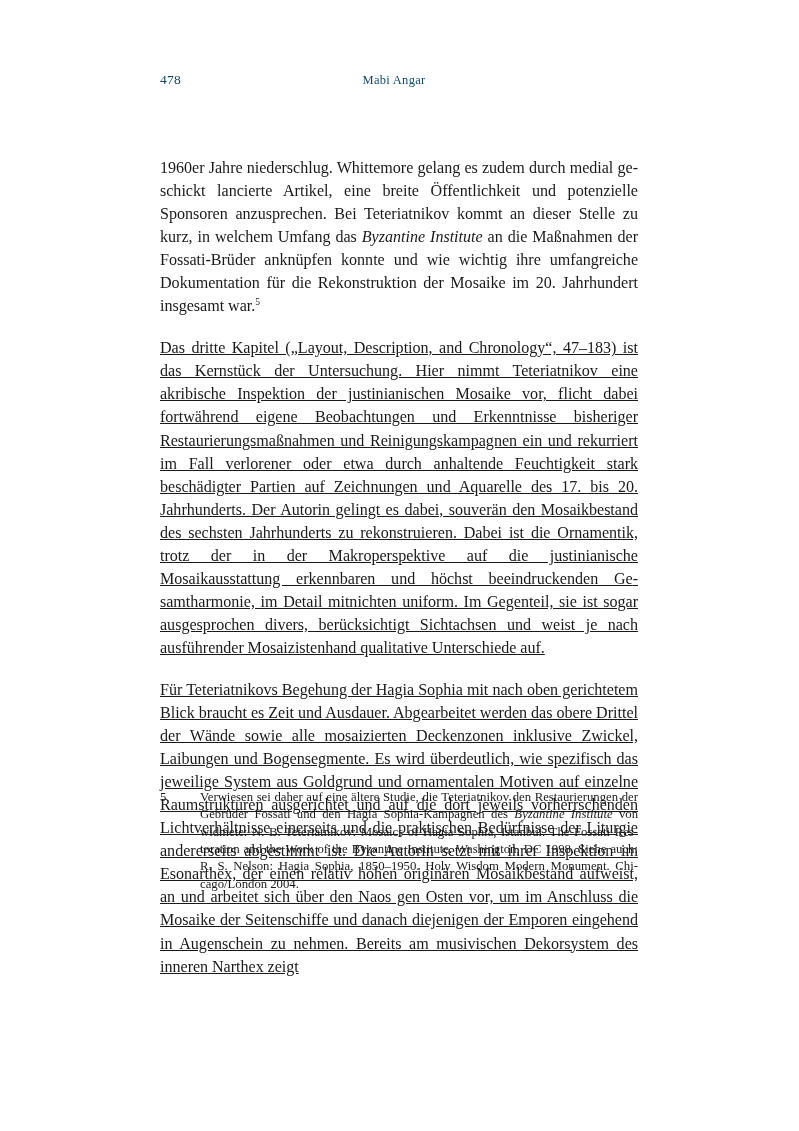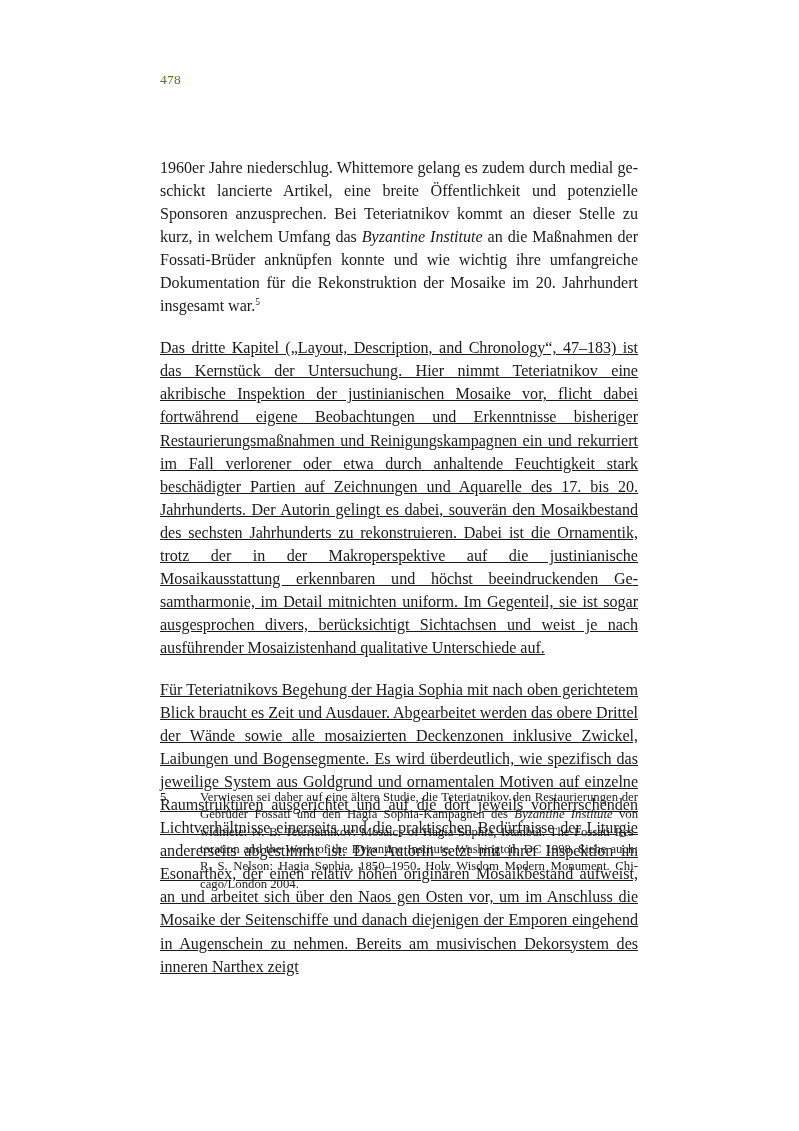--- a/index.html
+++ b/index.html
@@ -25,21 +25,21 @@
   }
 
   
   .running-head {
     position: absolute;
     top: 72px;
     left: 160px;
     width: 478px;
     height: 20px;
     font-size: 13.5px;
-    color: #4d7c0f;
+    color: #0c4a6e;
   }
 
   .folio {
     position: absolute;
     left: 0;
     top: 0;
     letter-spacing: 0.2px;
   }
 
   .head-title {
@@ -119,20 +119,21 @@
     display: block;
   }
 </style>
 </head>
 <body>
 
 <div class="page">
 
   <div class="running-head">
     <span class="folio">478</span>
+    <span class="head-title">Mabi Angar</span>
   </div>
 
   <div class="textblock">
     <p class="body-par">1960er Jahre niederschlug. Whittemore gelang es zudem durch medial ge­schickt lancierte Artikel, eine breite Öffentlichkeit und potenzielle Sponso­ren anzusprechen. Bei Teteriatnikov kommt an dieser Stelle zu kurz, in wel­chem Umfang das <i class="ital">Byzantine Institute</i> an die Maßnahmen der Fossati-Brüder anknüpfen konnte und wie wichtig ihre umfangreiche Dokumentation für die Rekonstruktion der Mosaike im 20. Jahrhundert insgesamt war.<sup class="fnref">5</sup></p>
     <p class="body-par">Das dritte Kapitel („Layout, Description, and Chronology“, 47–183) ist das Kernstück der Untersuchung. Hier nimmt Teteriatnikov eine akribische In­spektion der justinianischen Mosaike vor, flicht dabei fortwährend eigene Beobachtungen und Erkenntnisse bisheriger Restaurierungsmaßnahmen und Reinigungskampagnen ein und rekurriert im Fall verlorener oder etwa durch anhaltende Feuchtigkeit stark beschädigter Partien auf Zeichnungen und Aquarelle des 17. bis 20. Jahrhunderts. Der Autorin gelingt es dabei, souverän den Mosaikbestand des sechsten Jahrhunderts zu rekonstruieren. Dabei ist die Ornamentik, trotz der in der Makroperspektive auf die justini­anische Mosaikausstattung erkennbaren und höchst beeindruckenden Ge­samtharmonie, im Detail mitnichten uniform. Im Gegenteil, sie ist sogar aus­gesprochen divers, berücksichtigt Sichtachsen und weist je nach ausführen­der Mosaizistenhand qualitative Unterschiede auf.</p>
     <p class="body-par">Für Teteriatnikovs Begehung der Hagia Sophia mit nach oben gerichtetem Blick braucht es Zeit und Ausdauer. Abgearbeitet werden das obere Drittel der Wände sowie alle mosaizierten Deckenzonen inklusive Zwickel, Laibun­gen und Bogensegmente. Es wird überdeutlich, wie spezifisch das jeweilige System aus Goldgrund und ornamentalen Motiven auf einzelne Raumstruk­turen ausgerichtet und auf die dort jeweils vorherrschenden Lichtverhält­nisse einerseits und die praktischen Bedürfnisse der Liturgie andererseits ab­gestimmt ist. Die Autorin setzt mit ihrer Inspektion im Esonarthex, der ei­nen relativ hohen originären Mosaikbestand aufweist, an und arbeitet sich über den Naos gen Osten vor, um im Anschluss die Mosaike der Seiten­schiffe und danach diejenigen der Emporen eingehend in Augenschein zu nehmen. Bereits am musivischen Dekorsystem des inneren Narthex zeigt</p>
   </div>
 
   <div class="footnote-area">
     <div class="footnote">

